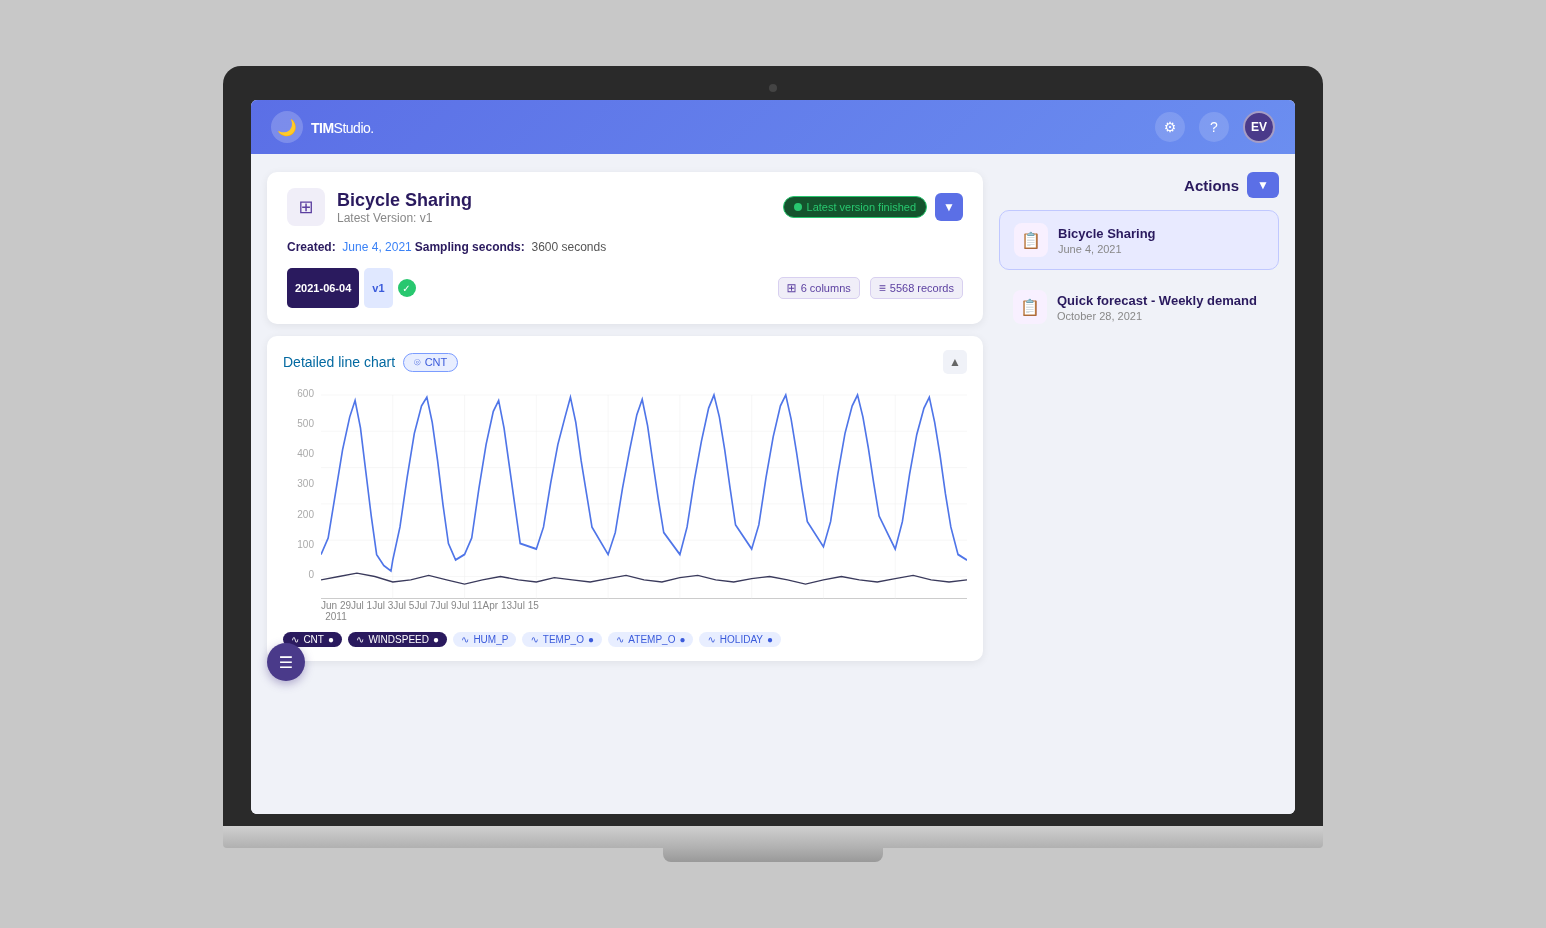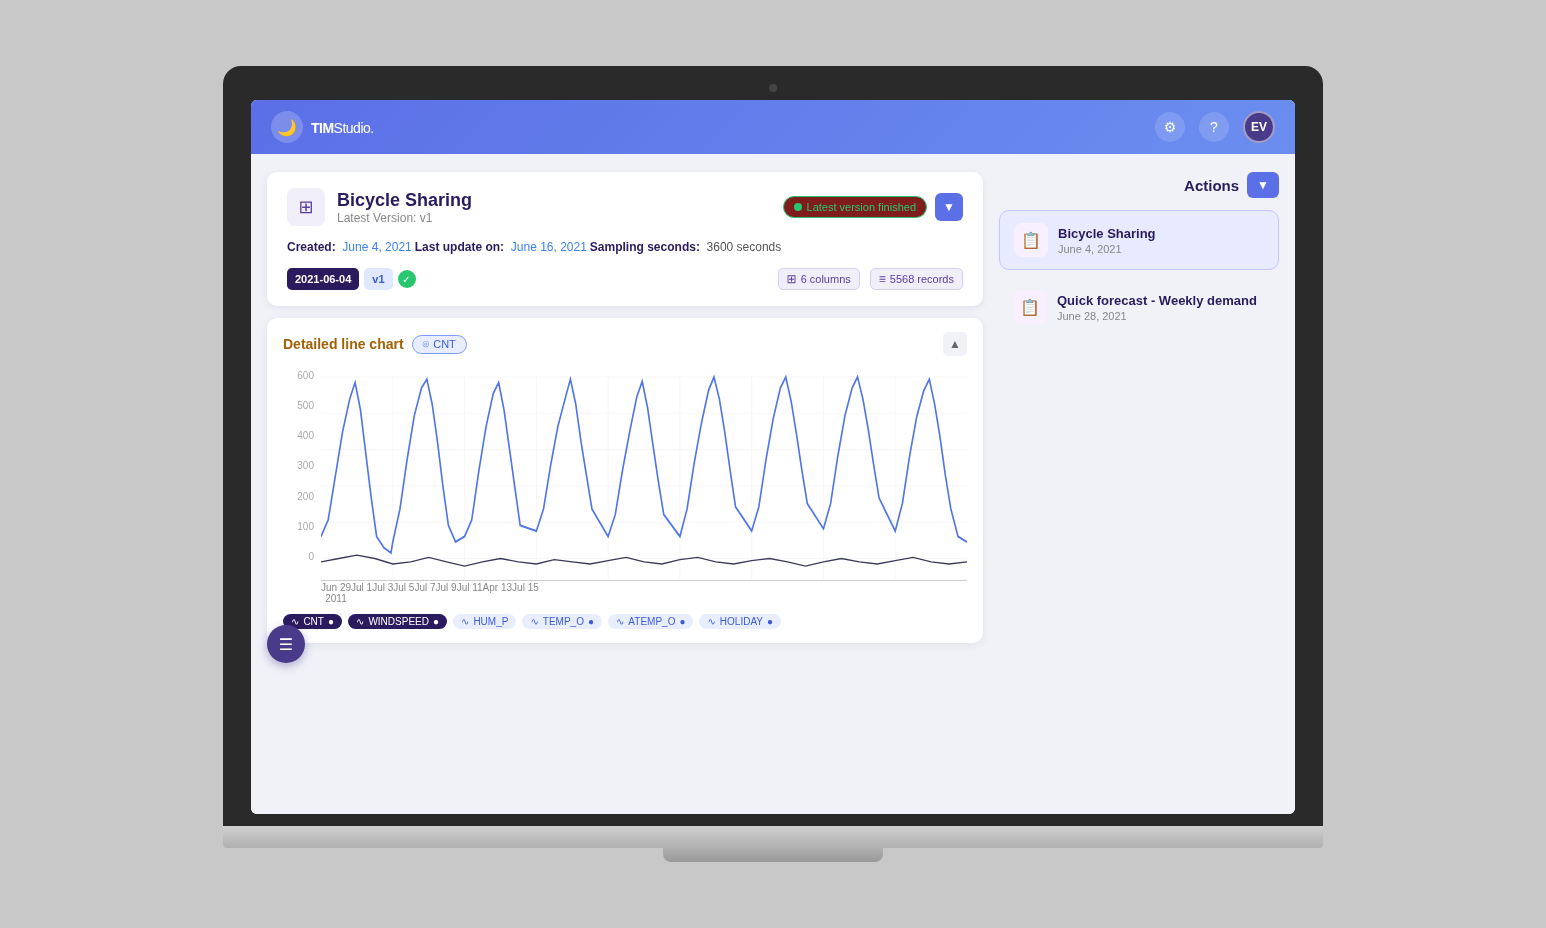--- a/index.html
+++ b/index.html
@@ -178,21 +178,21 @@
     }
 
     .dataset-header-right {
       margin-left: auto;
       display: flex;
       align-items: center;
       gap: 8px;
     }
 
     .status-badge {
-      background: #7f1d1d;
+      background: #14532d;
       border: 1.5px solid #28c76f;
       border-radius: 20px;
       padding: 4px 10px;
       display: flex;
       align-items: center;
       gap: 5px;
       font-size: 11px;
       color: #28c76f;
       font-weight: 500;
     }
@@ -247,21 +247,21 @@
     .version-tag {
       display: flex;
       align-items: center;
       gap: 5px;
     }
 
     .tag-pill {
       background: #2a1a5e;
       color: white;
       border-radius: 5px;
-      padding: 5px 8px;
+      padding: 14px 8px;
       font-size: 11px;
       font-weight: 600;
     }
 
     .tag-pill.version {
       background: #e0e8ff;
       color: #3b5bdb;
     }
 
     .check-icon {
@@ -309,22 +309,22 @@
     }
 
     .chart-title-area {
       display: flex;
       align-items: center;
       gap: 8px;
     }
 
     .chart-title {
       font-size: 14px;
-      font-weight: 700;
-      color: #a16207;
+      font-weight: 400;
+      color: #0369a1;
     }
 
     .cnt-tag {
       background: #e8eeff;
       border: 1px solid #7b9cff;
       border-radius: 12px;
       padding: 2px 10px;
       font-size: 11px;
       color: #3b5bdb;
       display: flex;
@@ -532,24 +532,20 @@
                 <button class="dropdown-btn">▼</button>
               </div>
             </div>
 
             <div class="dataset-meta">
               <div class="meta-row">
                 <strong>Created:</strong>
                 &nbsp;<span>June 4, 2021</span>
               </div>
               <div class="meta-row">
-                <strong>Last update on:</strong>
-                &nbsp;<span>June 16, 2021</span>
-              </div>
-              <div class="meta-row">
                 <strong>Sampling seconds:</strong>
                 &nbsp;<span style="color:#555;font-weight:400;">3600 seconds</span>
               </div>
             </div>
 
             <div class="dataset-footer">
               <div class="version-tag">
                 <div class="tag-pill">2021-06-04</div>
                 <div class="tag-pill version">v1</div>
                 <div class="check-icon">✓</div>
@@ -695,21 +691,21 @@
             <div class="project-info">
               <h4>Bicycle Sharing</h4>
               <p>June 4, 2021</p>
             </div>
           </div>
 
           <div class="project-card">
             <div class="project-icon">📋</div>
             <div class="project-info">
               <h4>Quick forecast - Weekly demand</h4>
-              <p>June 28, 2021</p>
+              <p>October 28, 2021</p>
             </div>
           </div>
         </div>
 
       </div>
     </div>
   </div>
   <div class="laptop-base"></div>
   <div class="laptop-stand"></div>
 </div>

